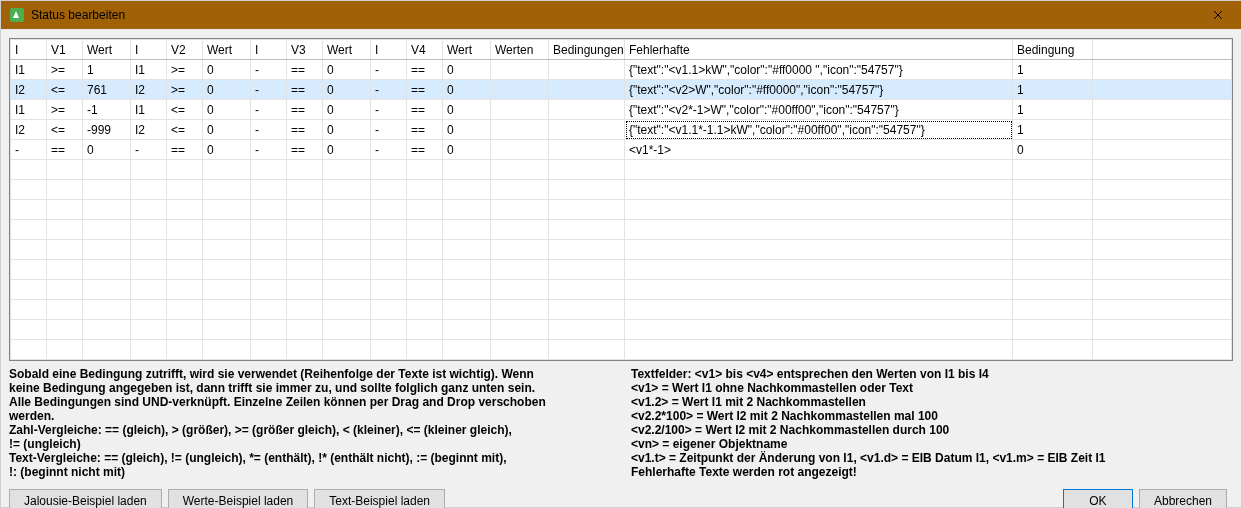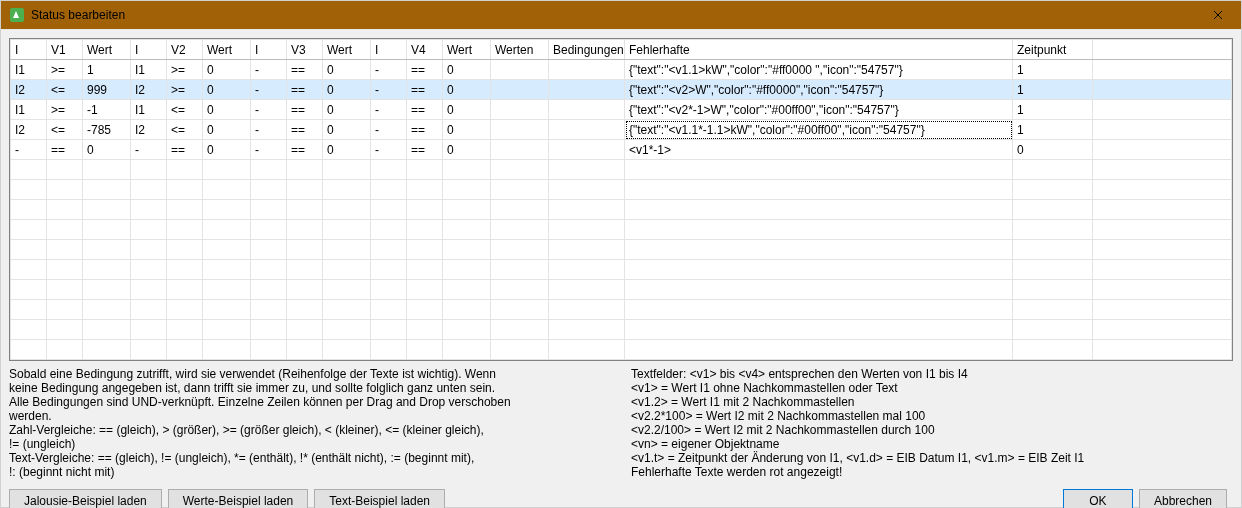--- a/index.html
+++ b/index.html
@@ -9,21 +9,21 @@
   .titlebar .title-text{flex:0 0 auto;color:#000;}
   .titlebar .spacer{flex:1;}
   .titlebar .win-btn{width:44px;height:28px;display:flex;align-items:center;justify-content:center;color:#000;}
   .content{flex:1;display:flex;flex-direction:column;padding:8px 8px 6px 8px;box-sizing:border-box;}
   .grid-wrap{flex:1;border:1px solid #828282;background:#fff;overflow:hidden;}
   table{border-collapse:collapse;width:100%;table-layout:fixed;}
   th,td{border:1px solid #e3e3e3;height:19px;padding:0 4px;text-align:left;white-space:nowrap;overflow:hidden;font-size:12px;vertical-align:middle;}
   thead th{background:#fff;font-weight:normal;border-bottom:1px solid #bcbcbc;}
   tbody tr.sel{background:#d7ebff;}
   tbody tr.focus td.status-cell{outline:1px dotted #000;outline-offset:-2px;}
-  .help{display:flex;gap:20px;margin-top:6px;line-height:14px;}
+  .help{display:flex;gap:20px;margin-top:6px;line-height:14px;font-weight:bold;}
   .help .col{flex:1;white-space:pre-wrap;}
   .footer{display:flex;align-items:center;margin-top:10px;}
   .btn{background:#e1e1e1;border:1px solid #adadad;padding:2px 14px;height:23px;margin-right:6px;font-family:inherit;font-size:12px;display:inline-flex;align-items:center;justify-content:center;}
   .footer .spacer{flex:1;}
   .btn.primary{border:1px solid #0078d7;background:#e1e1e1;min-width:70px;}
   .btn.cancel{min-width:80px;}
   
   col.c-i{width:36px;} col.c-v{width:36px;} col.c-w{width:48px;}
   col.c-sym{width:58px;} col.c-symf{width:76px;}
   col.c-st{width:388px;} col.c-sw{width:80px;} col.c-pad{width:auto;}
@@ -82,21 +82,21 @@
               <th>Wert</th>
               <th>I</th>
               <th>V3</th>
               <th>Wert</th>
               <th>I</th>
               <th>V4</th>
               <th>Wert</th>
               <th>Werten</th>
               <th>Bedingungen</th>
               <th>Fehlerhafte</th>
-              <th>Zeitpunkt</th>
+              <th>Bedingung</th>
               <th></th>
             </tr>
           </thead>
         <tbody id="grid-body">
             <tr>
               <td>I1</td>
               <td>&gt;=</td>
               <td>1</td>
               <td>I1</td>
               <td>&gt;=</td>
@@ -109,21 +109,21 @@
               <td>0</td>
               <td></td>
               <td></td>
               <td class="status-cell">{"text":"&lt;v1.1&gt;kW","color":"#ff0000 ","icon":"54757"}</td>
               <td>1</td>
               <td></td>
             </tr>
             <tr class="sel">
               <td>I2</td>
               <td>&lt;=</td>
-              <td>999</td>
+              <td>761</td>
               <td>I2</td>
               <td>&gt;=</td>
               <td>0</td>
               <td>-</td>
               <td>==</td>
               <td>0</td>
               <td>-</td>
               <td>==</td>
               <td>0</td>
               <td></td>
@@ -147,21 +147,21 @@
               <td>0</td>
               <td></td>
               <td></td>
               <td class="status-cell">{"text":"&lt;v2*-1&gt;W","color":"#00ff00","icon":"54757"}</td>
               <td>1</td>
               <td></td>
             </tr>
             <tr class="focus">
               <td>I2</td>
               <td>&lt;=</td>
-              <td>-785</td>
+              <td>-999</td>
               <td>I2</td>
               <td>&lt;=</td>
               <td>0</td>
               <td>-</td>
               <td>==</td>
               <td>0</td>
               <td>-</td>
               <td>==</td>
               <td>0</td>
               <td></td>

